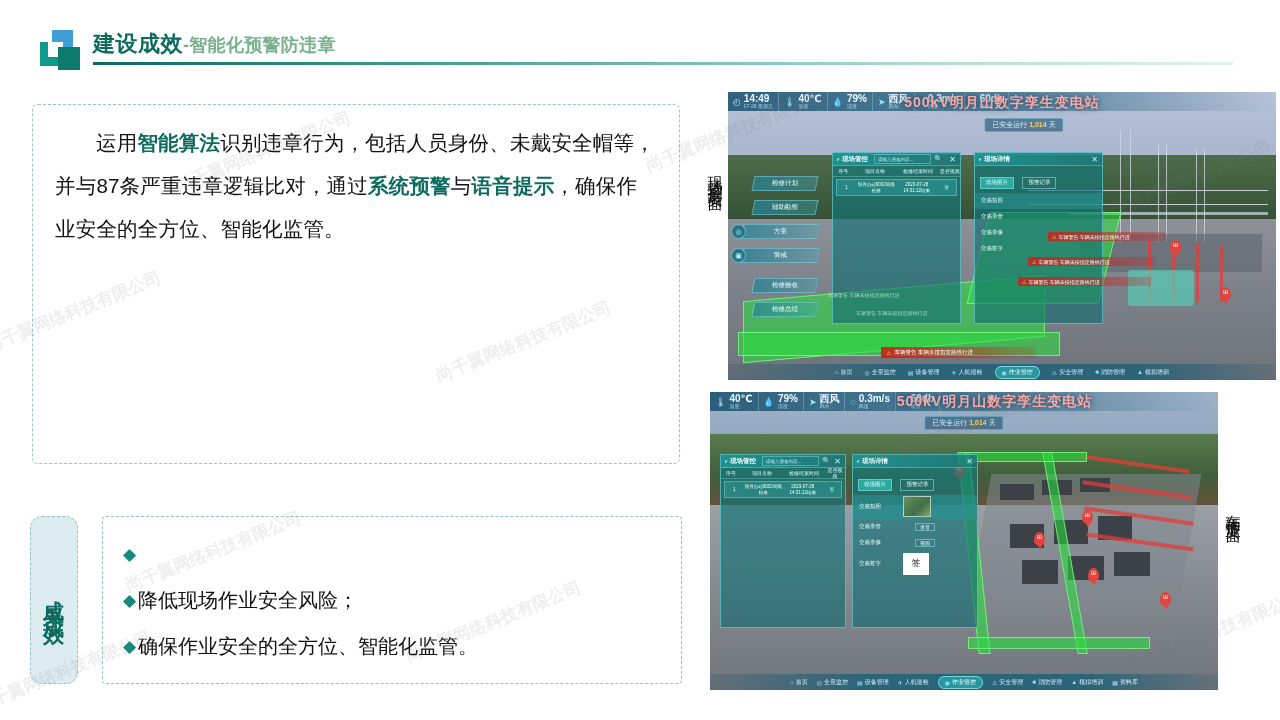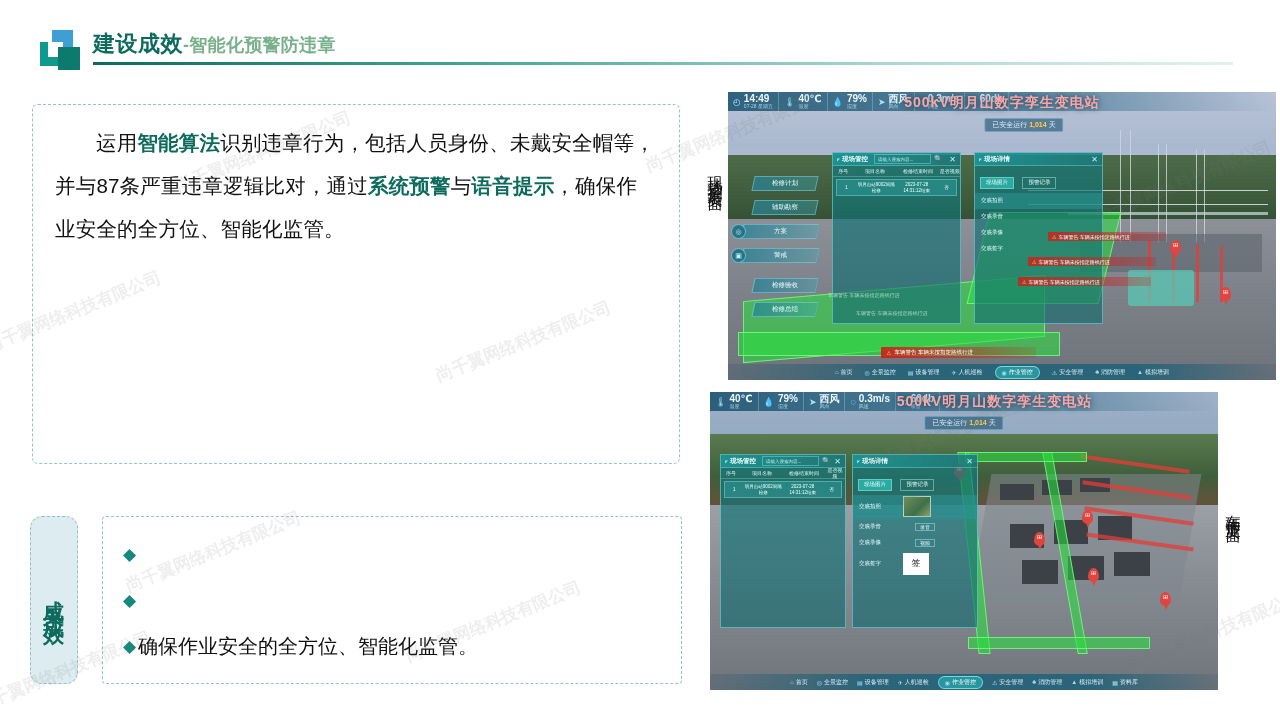--- a/index.html
+++ b/index.html
@@ -193,20 +193,21 @@
 <div id="outcome">
   <div id="outcome-label">
     <span>成果成效</span>
   </div>
   <div id="outcome-box">
     <div class="bullet-row">
       <span class="dia">◆</span>
     </div>
     <div class="bullet-row">
       <span class="dia">◆</span>
+      <span class="bullet-text">降低现场作业安全风险；</span>
     </div>
     <div class="bullet-row">
       <span class="dia">◆</span>
       <span class="bullet-text">确保作业安全的全方位、智能化监管。</span>
     </div>
   </div>
 </div>
 
 <div class="vlabel" id="vlabel-top">现场管控列表页面</div>
 <div class="vlabel" id="vlabel-bot">车辆作业页面</div>

